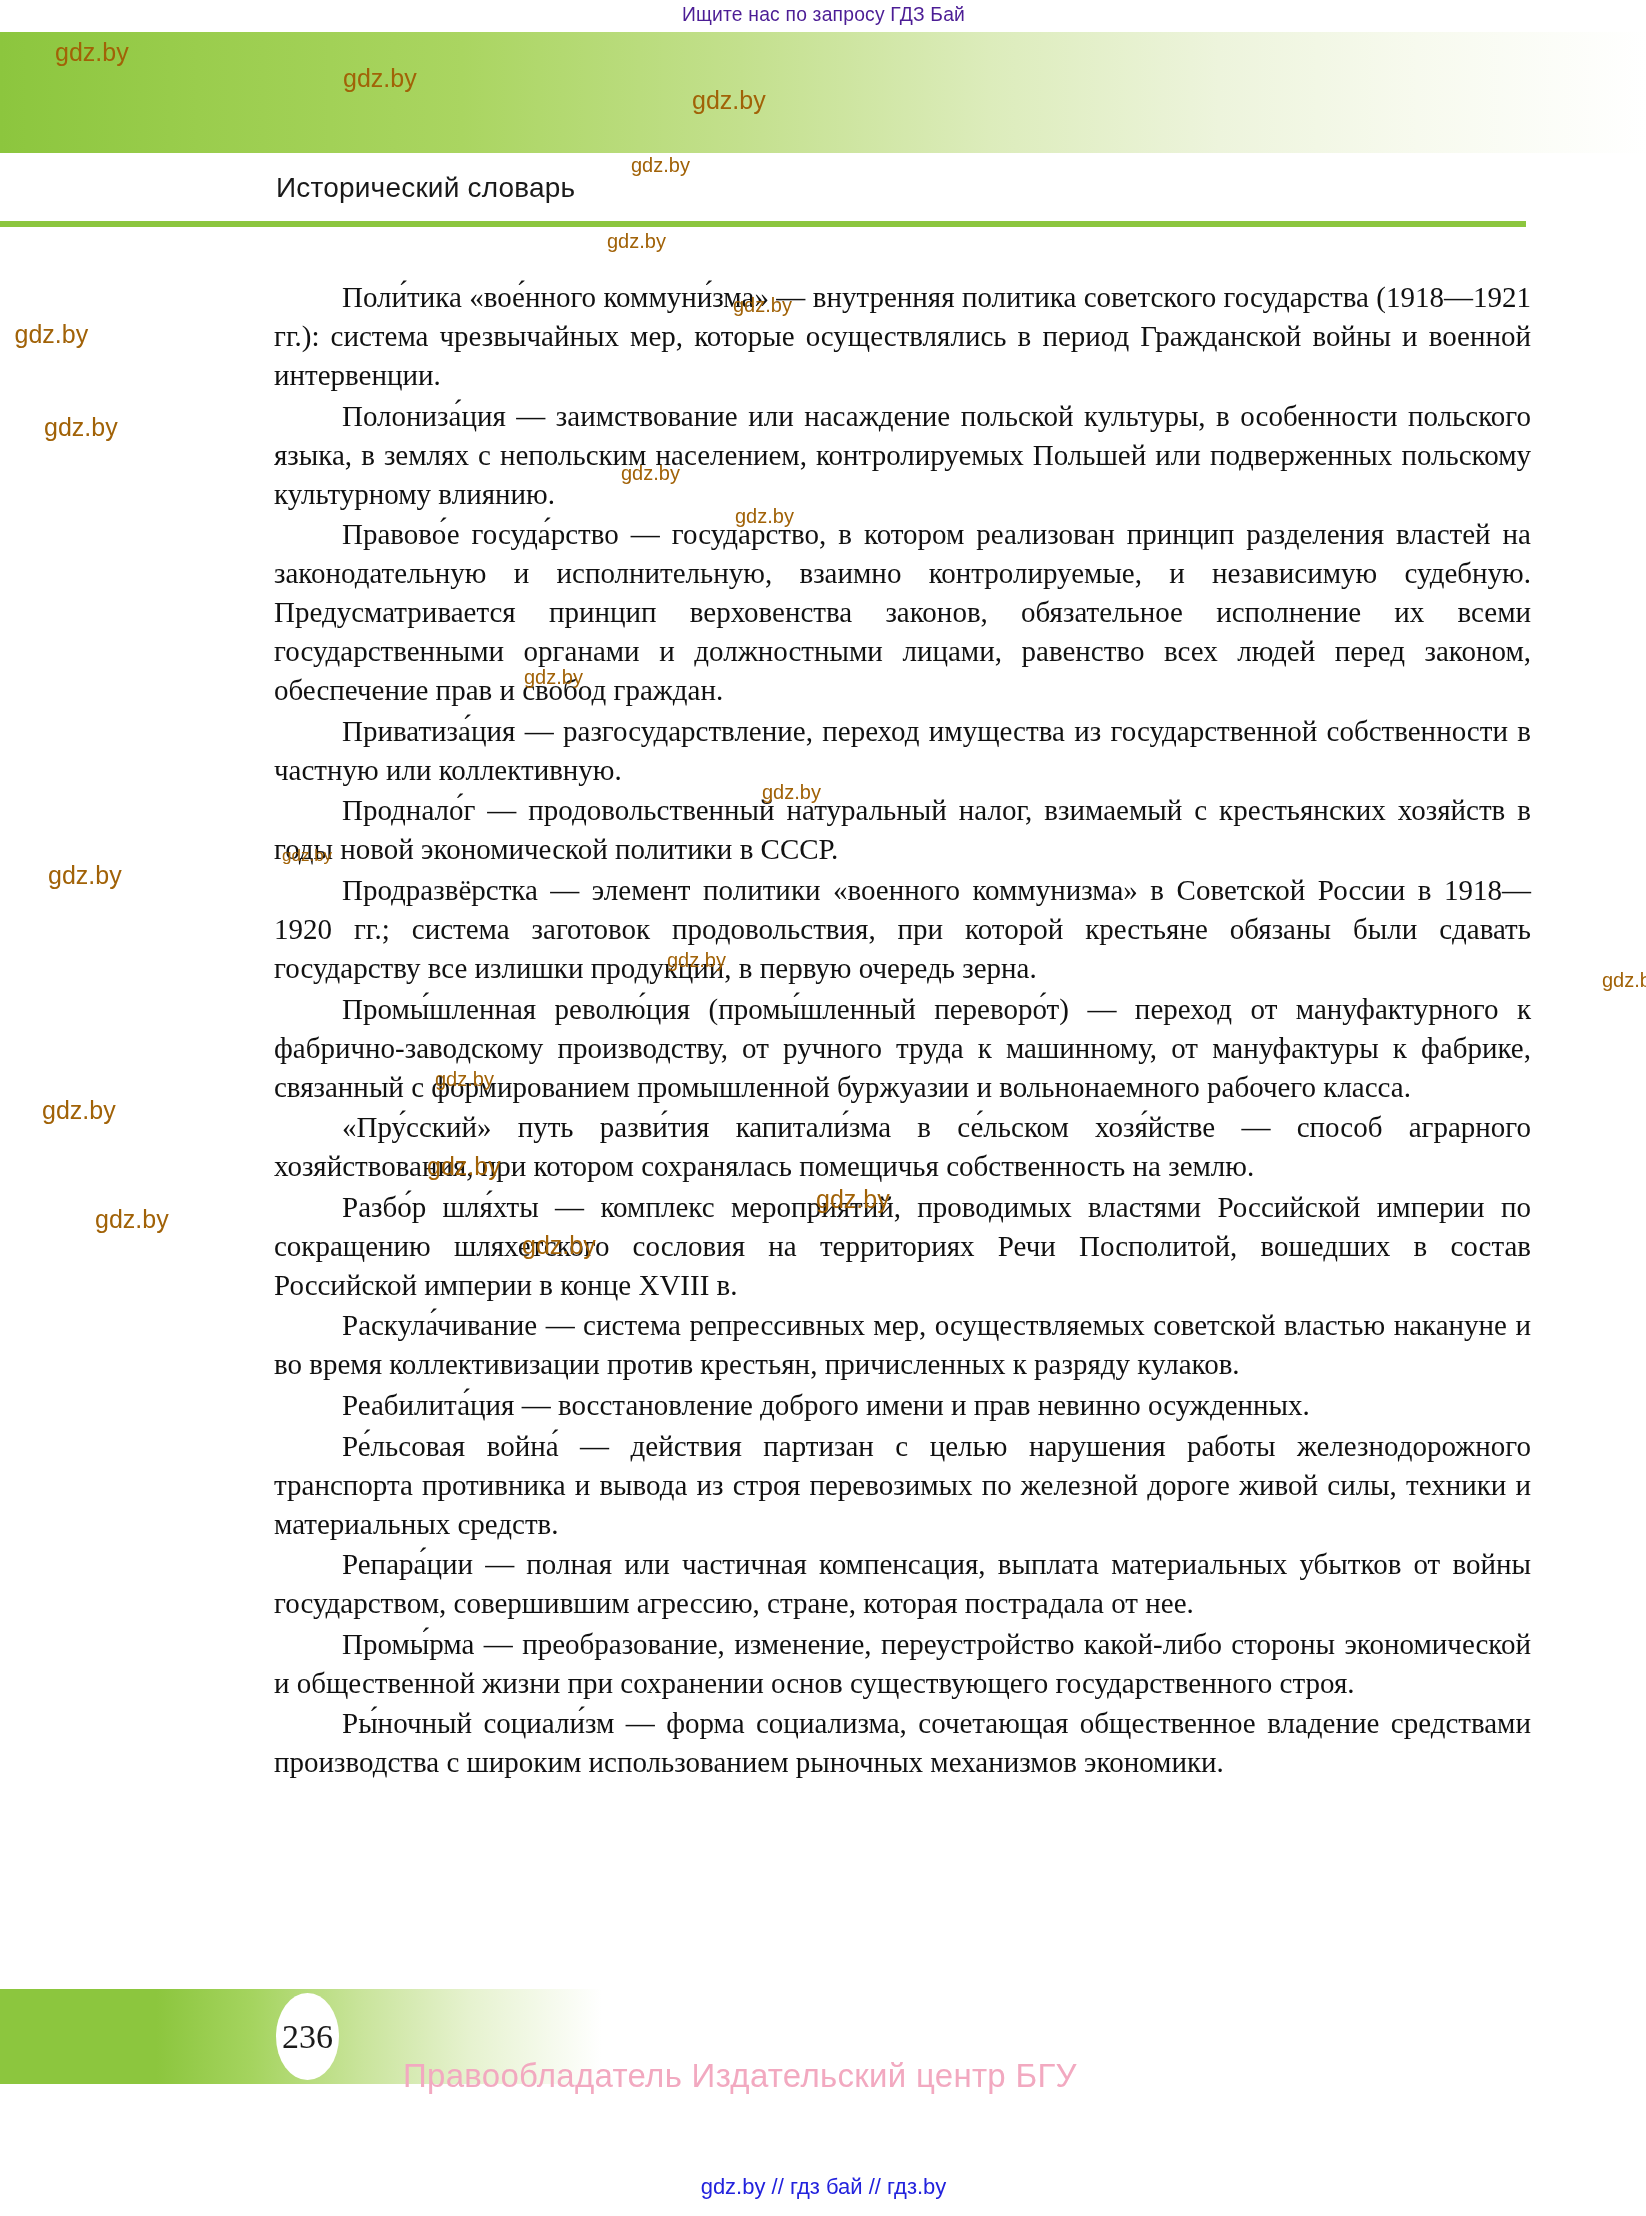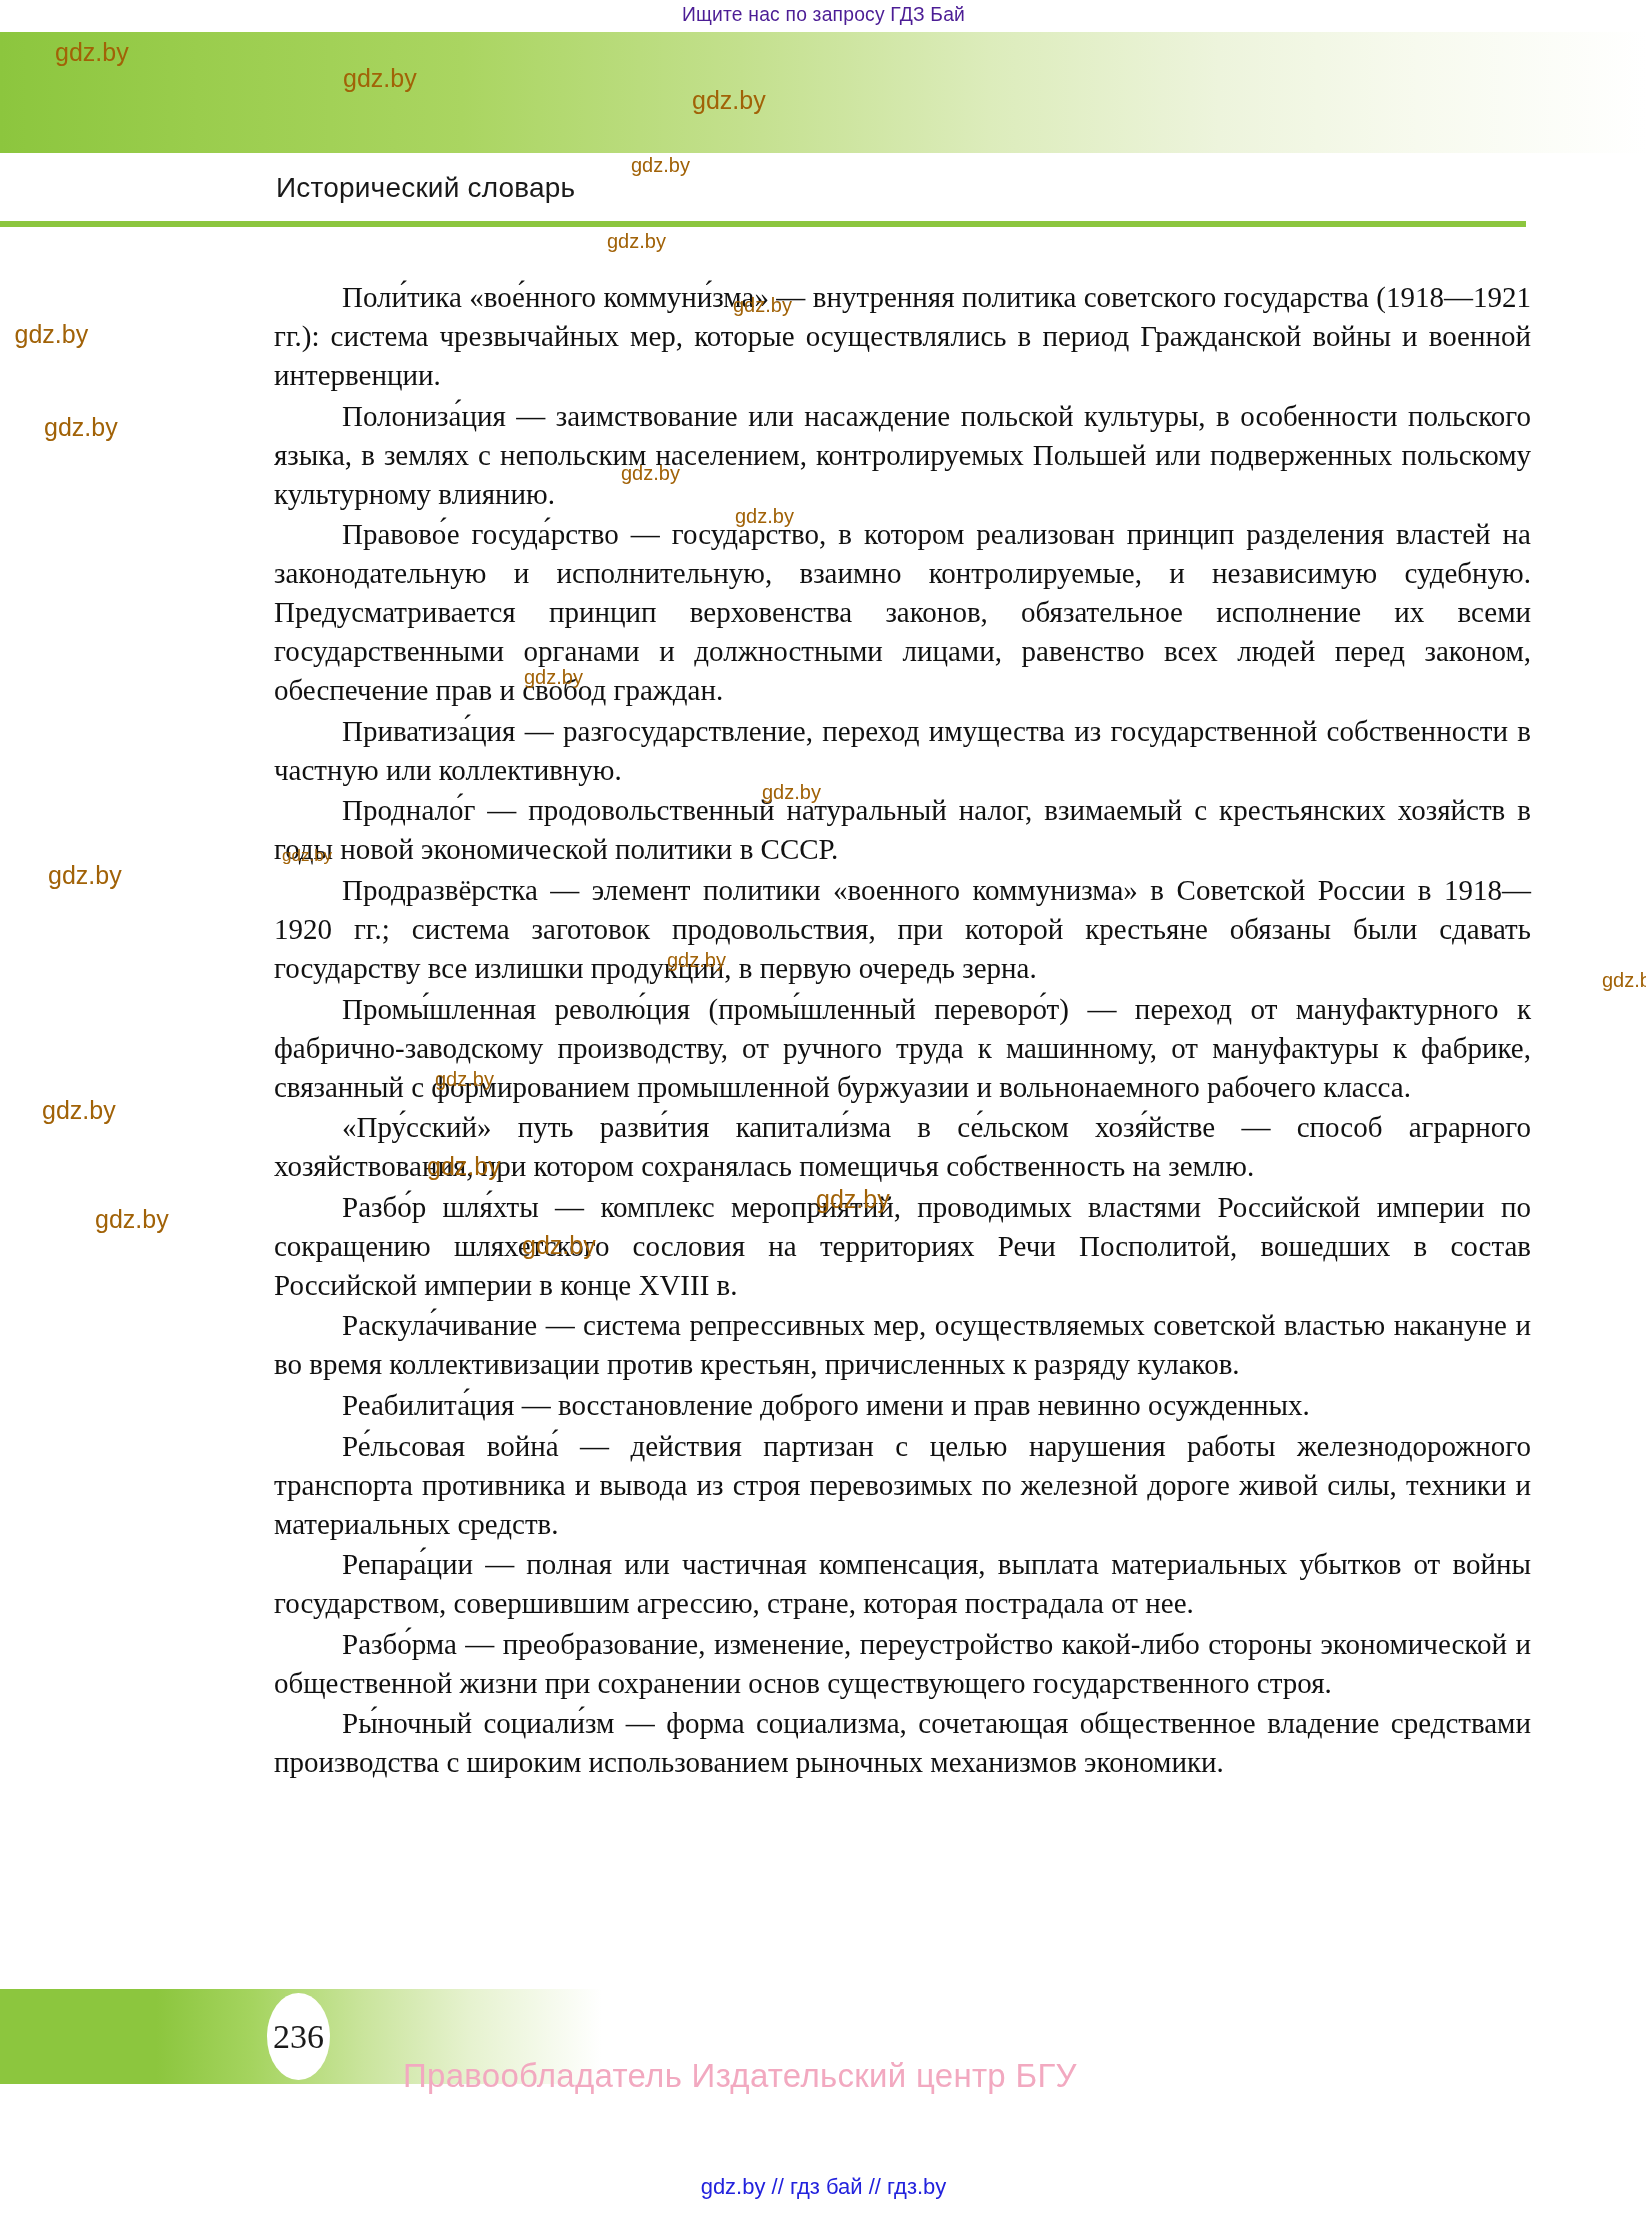--- a/index.html
+++ b/index.html
@@ -108,21 +108,21 @@
     background: linear-gradient(to right,
         #8cc63e 0%,
         #8cc63e 26%,
         #a5d45f 42%,
         #c9e49b 60%,
         #e6f2cf 78%,
         #ffffff 100%);
   }
   .page-number {
     position: absolute;
-    left: 267px;
+    left: 276px;
     top: 1993px;
     width: 63px;
     height: 87px;
     border-radius: 50%;
     background: #ffffff;
     display: flex;
     align-items: center;
     justify-content: center;
     font-family: "Liberation Serif", "DejaVu Serif", serif;
     font-size: 34px;
@@ -206,21 +206,21 @@
     <p class="entry">
       <span class="term">Реабилита́ция</span><span> — восстановление доброго имени и прав невинно осужденных.</span>
     </p>
     <p class="entry">
       <span class="term">Ре́льсовая война́</span><span> — действия партизан с целью нарушения работы железнодорожного транспорта противника и вывода из строя перевозимых по железной дороге живой силы, техники и материальных средств.</span>
     </p>
     <p class="entry">
       <span class="term">Репара́ции</span><span> — полная или частичная компенсация, выплата материальных убытков от войны государством, совершившим агрессию, стране, которая пострадала от нее.</span>
     </p>
     <p class="entry">
-      <span class="term">Разбо́рма</span><span> — преобразование, изменение, переустройство какой-либо стороны экономической и общественной жизни при сохранении основ существующего государственного строя.</span>
+      <span class="term">Промы́рма</span><span> — преобразование, изменение, переустройство какой-либо стороны экономической и общественной жизни при сохранении основ существующего государственного строя.</span>
     </p>
     <p class="entry">
       <span class="term">Ры́ночный социали́зм</span><span> — форма социализма, сочетающая общественное владение средствами производства с широким использованием рыночных механизмов экономики.</span>
     </p>
   </div>
 
   <div class="footer-band"></div>
   <div class="page-number">236</div>
   <div class="wm-pink" style="left:403px; top:2057px;">Правообладатель Издательский центр БГУ</div>
   <div class="bottom-links">gdz.by  //  гдз бай  //  гдз.by</div>

